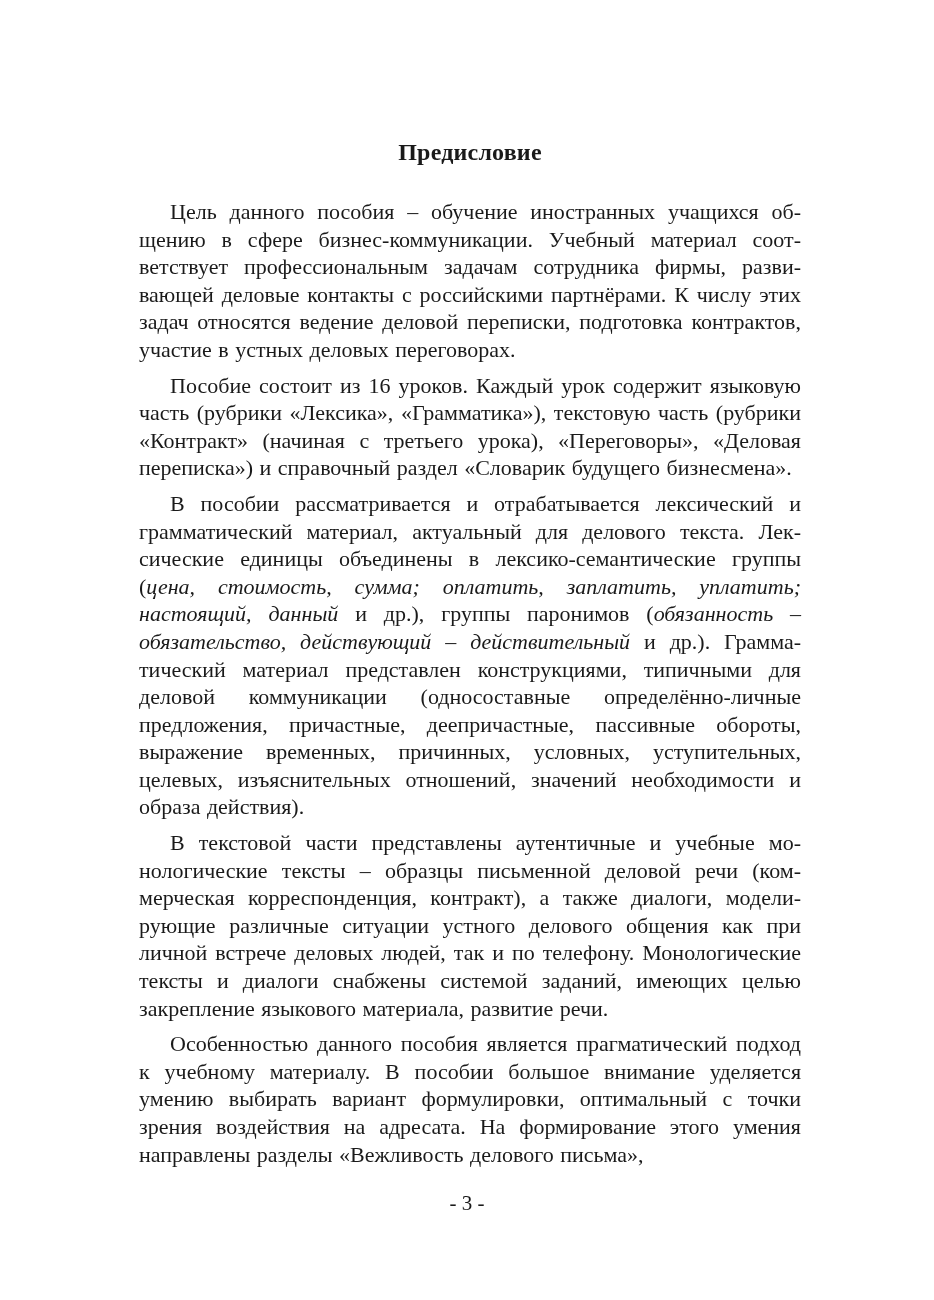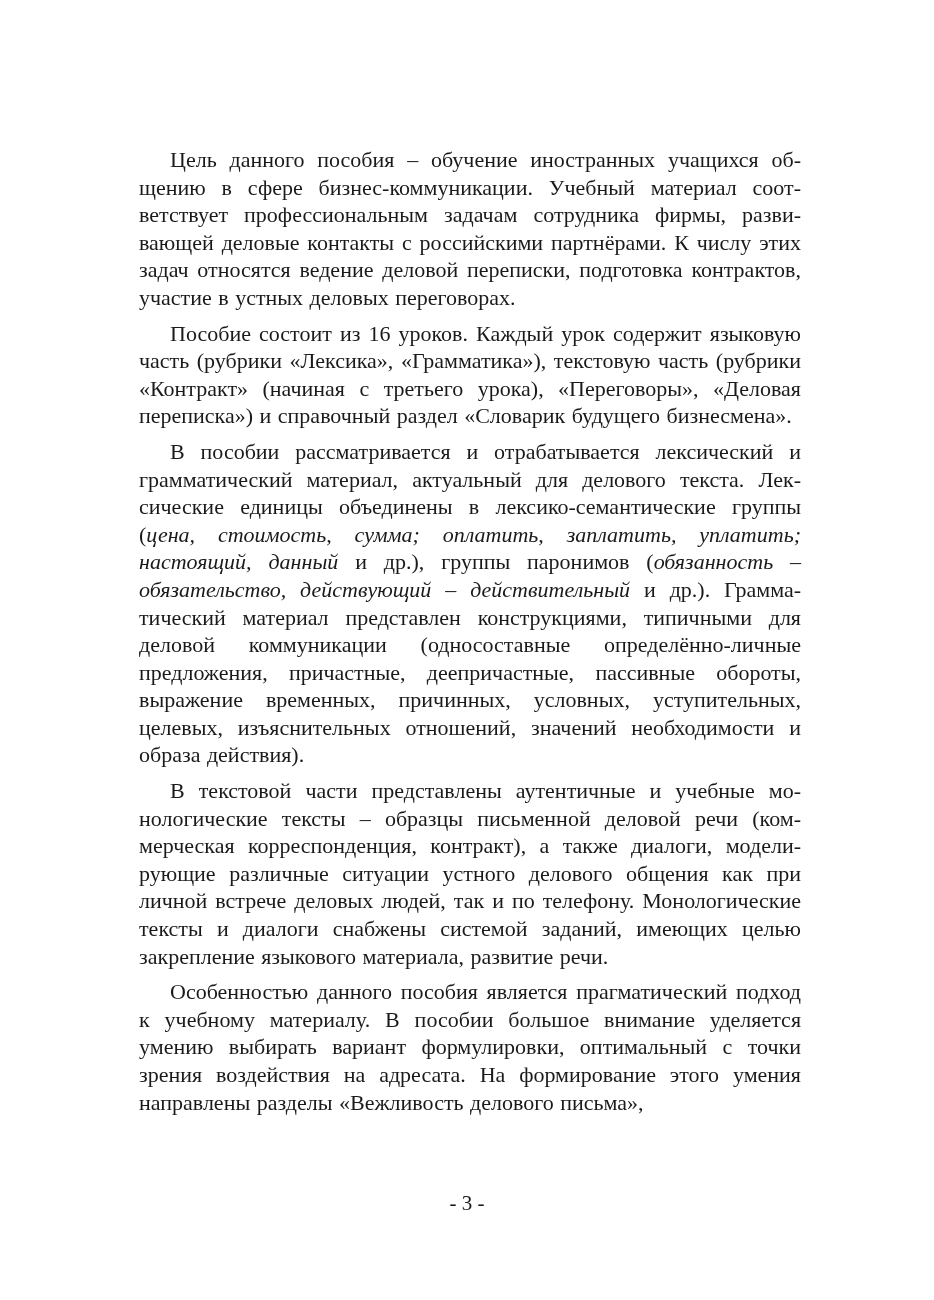--- a/index.html
+++ b/index.html
@@ -51,20 +51,21 @@
     text-align: center;
     font-size: 21px;
     line-height: 24px;
   }
 </style>
 </head>
 <body>
 
 <div class="page">
   <div class="content">
+    <h1 class="title">Предисловие</h1>
     <div>
         <p class="para"><span>Цель данного пособия – обучение иностранных учащихся об­щению в сфере бизнес-коммуникации. Учебный материал соот­ветствует профессиональным задачам сотрудника фирмы, разви­вающей деловые контакты с российскими партнёрами. К числу этих задач относятся ведение деловой переписки, подготовка контрактов, участие в устных деловых переговорах.</span></p>
         <p class="para"><span>Пособие состоит из 16 уроков. Каждый урок содержит языко­вую часть (рубрики «Лексика», «Грамматика»), текстовую часть (рубрики «Контракт» (начиная с третьего урока), «Переговоры», «Деловая переписка») и справочный раздел «Словарик будущего бизнесмена».</span></p>
         <p class="para"><span>В пособии рассматривается и отрабатывается лексический и грамматический материал, актуальный для делового текста. Лек­сические единицы объединены в лексико-семантические группы (</span><span class="em">цена, стоимость, сумма; оплатить, заплатить, уплатить; настоящий, данный</span><span> и др.), группы паронимов (</span><span class="em">обязанность – обязательство, действующий – действительный</span><span> и др.). Грамма­тический материал представлен конструкциями, типичными для деловой коммуникации (односоставные определённо-личные предложения, причастные, деепричастные, пассивные обороты, выражение временных, причинных, условных, уступительных, целевых, изъяснительных отношений, значений необходимости и образа действия).</span></p>
         <p class="para"><span>В текстовой части представлены аутентичные и учебные мо­нологические тексты – образцы письменной деловой речи (ком­мерческая корреспонденция, контракт), а также диалоги, модели­рующие различные ситуации устного делового общения как при личной встрече деловых людей, так и по телефону. Монологиче­ские тексты и диалоги снабжены системой заданий, имеющих целью закрепление языкового материала, развитие речи.</span></p>
         <p class="para"><span>Особенностью данного пособия является прагматический под­ход к учебному материалу. В пособии большое внимание уделя­ется умению выбирать вариант формулировки, оптимальный с точки зрения воздействия на адресата. На формирование это­го умения направлены разделы «Вежливость делового письма»,</span></p>
       </div>
   </div>
   <div class="folio">- 3 -</div>
 </div>

